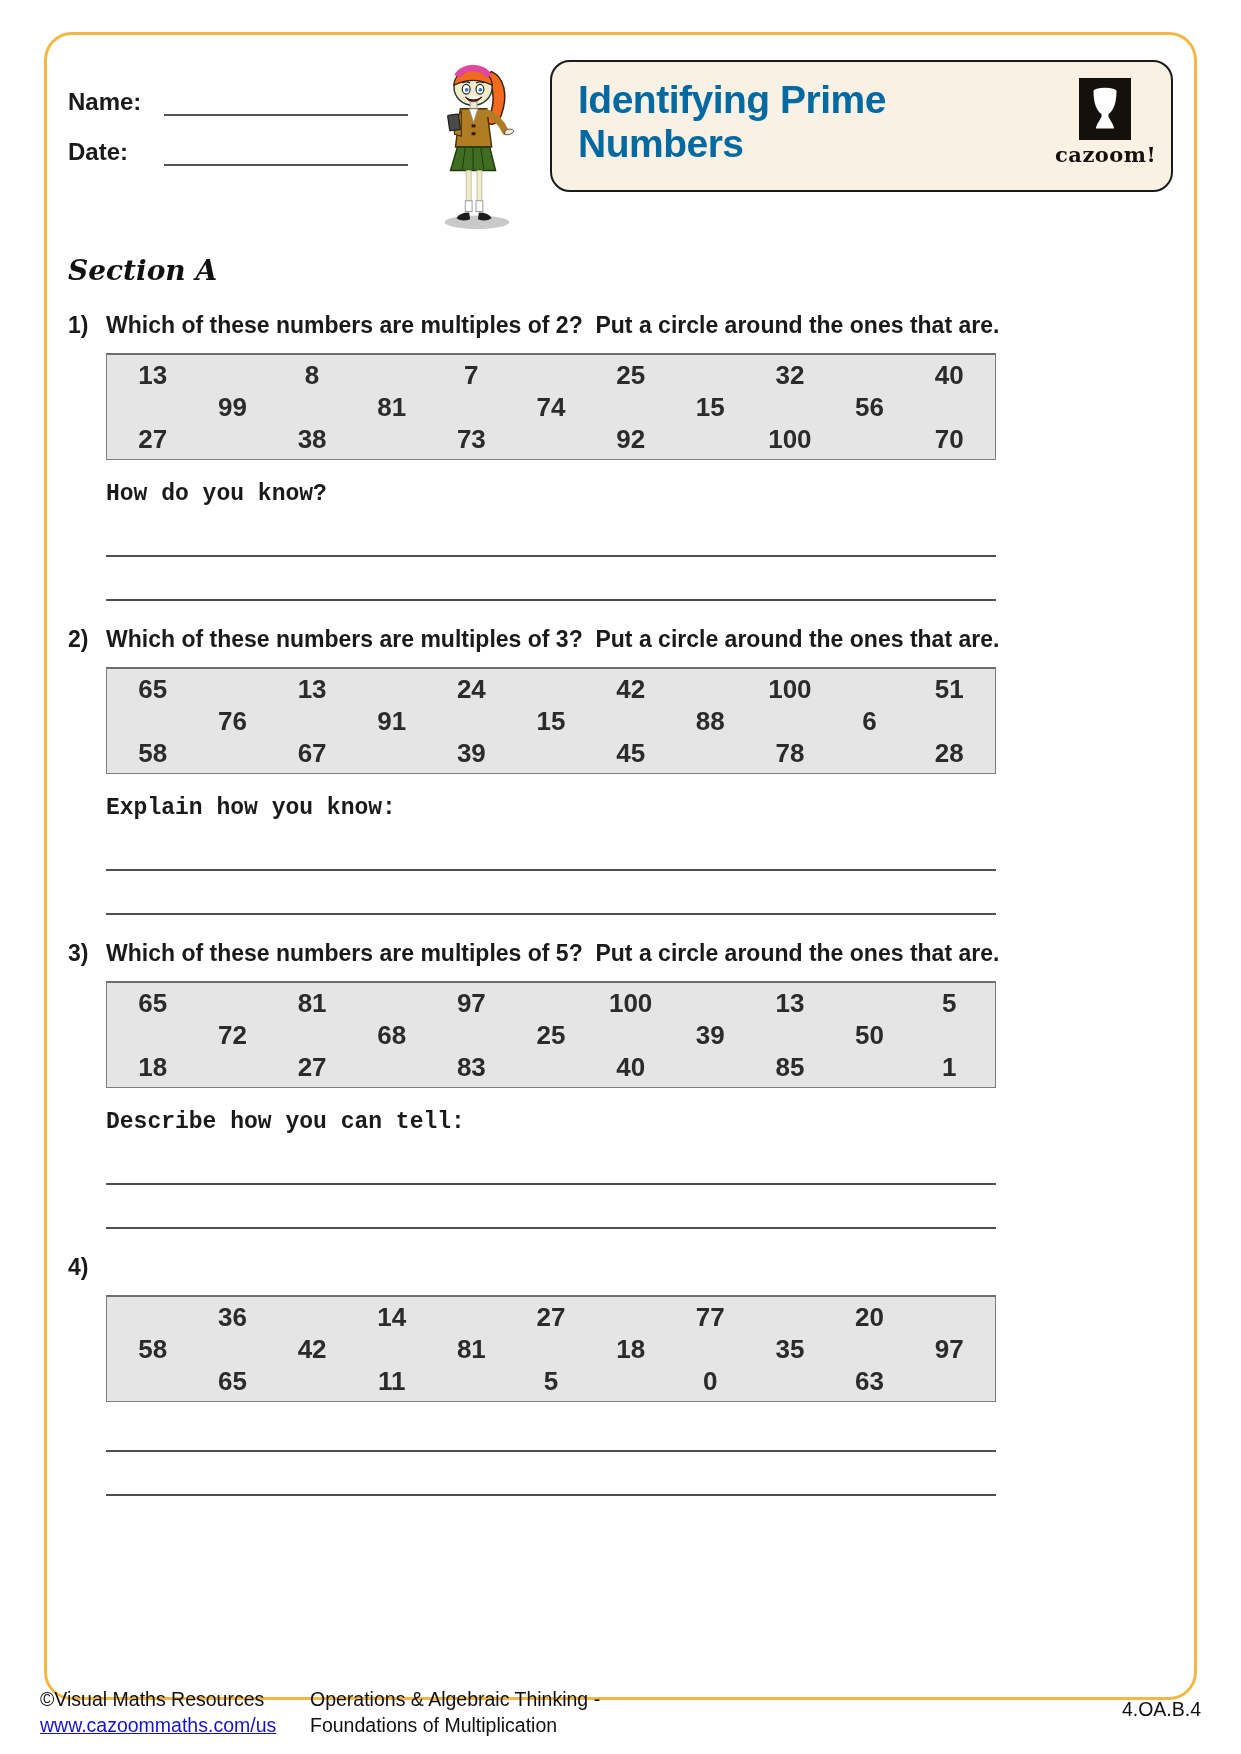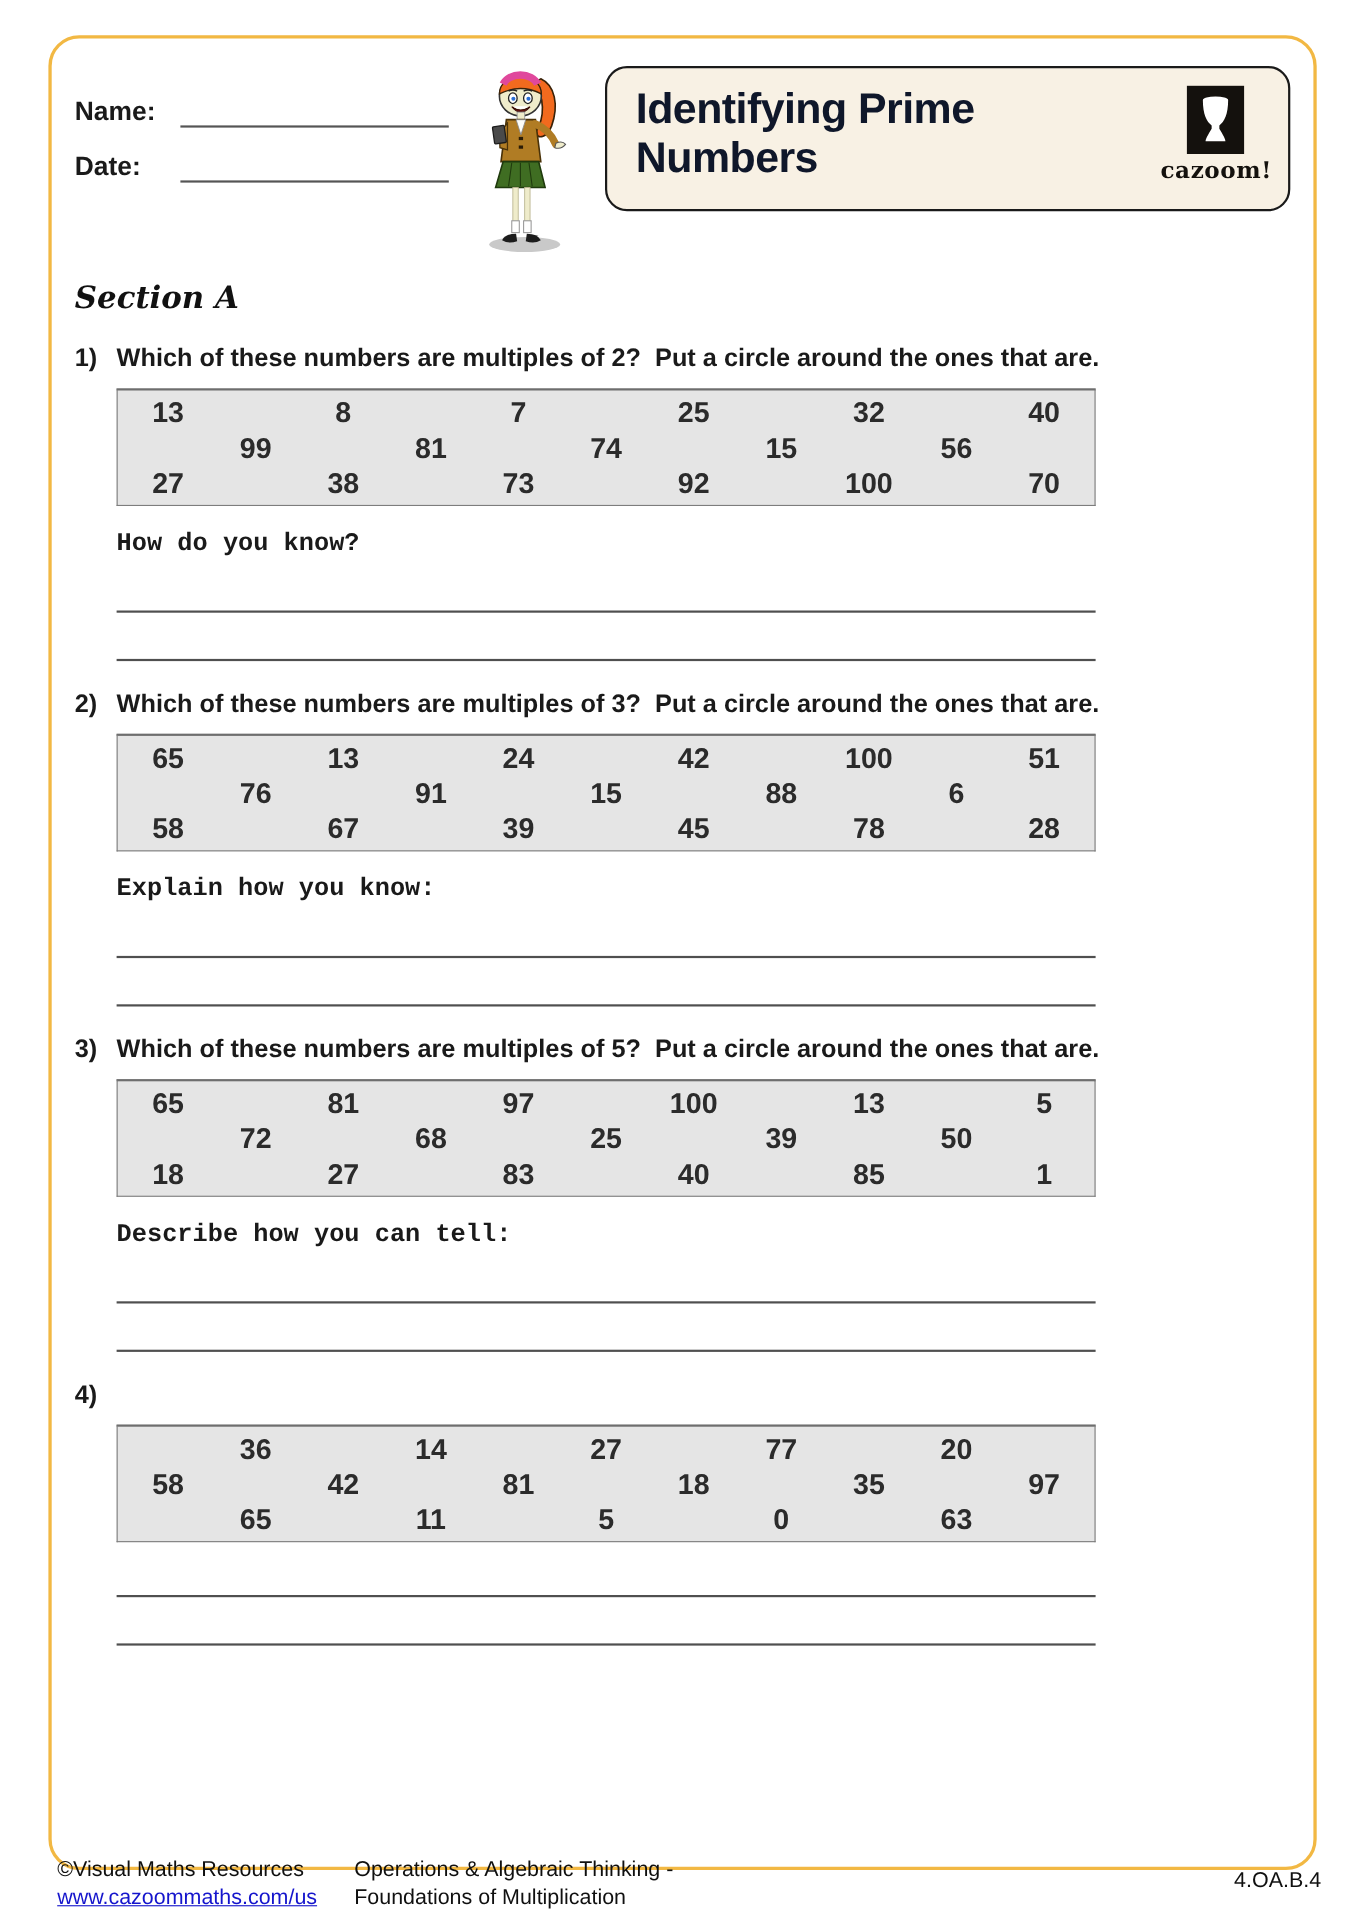--- a/index.html
+++ b/index.html
@@ -28,21 +28,21 @@
   .girl { width: 108px; height: 176px; flex: 0 0 auto; margin: -4px 6px 0 2px; }
 
   .title-box {
     flex: 1; margin-left: 14px; height: 132px;
     background: var(--titlebox-bg, #f8f1e4);
     border: 2px solid #1a1a1a; border-radius: 20px;
     position: relative; padding: 16px 130px 10px 26px;
   }
   .title-text {
     font-size: 39px; font-weight: bold; line-height: 1.14; letter-spacing: -0.5px;
-    color: #0f172a;
+    color: #0369a1;
   }
   .logo { position: absolute; right: 16px; top: 16px; width: 100px; text-align: center; }
   .logo-square { width: 52px; height: 62px; background: #14110d; margin: 0 auto; padding: 5px 8px; }
   .logo-square svg { width: 100%; height: 100%; display: block; }
   .logo-word {
     font-family: "DejaVu Serif", serif; font-weight: bold;
     font-size: 21px; color: #14110d; margin-top: 2px; letter-spacing: 0.5px;
   }
 
   
@@ -69,21 +69,21 @@
   }
   .q-prompt { font-weight: bold; font-size: 23px; margin: 21px 0 0 38px; font-family: Liberation Mono, monospace; }
   .answer-line {
     margin-left: 38px; width: 890px; height: 44px;
     border-bottom: 2px solid #4f4f4f;
   }
   .answer-line.first { height: 50px; }
 
   
   .footer {
-    position: absolute; left: 52px; right: 40px; top: 1686px;
+    position: absolute; left: 40px; right: 40px; top: 1686px;
     display: flex; align-items: flex-start; font-size: 19.5px; color: #101010;
   }
   .footer-left { width: 330px; line-height: 1.35; }
   .footer-link { color: var(--link-color, #1414cc); text-decoration: underline; cursor: pointer; }
   .footer-center { flex: 1; text-align: left; line-height: 1.35; margin-left: -60px; }
   .footer-right { width: 160px; text-align: right; padding-top: 12px; }
 </style>
 </head>
 <body>
 

